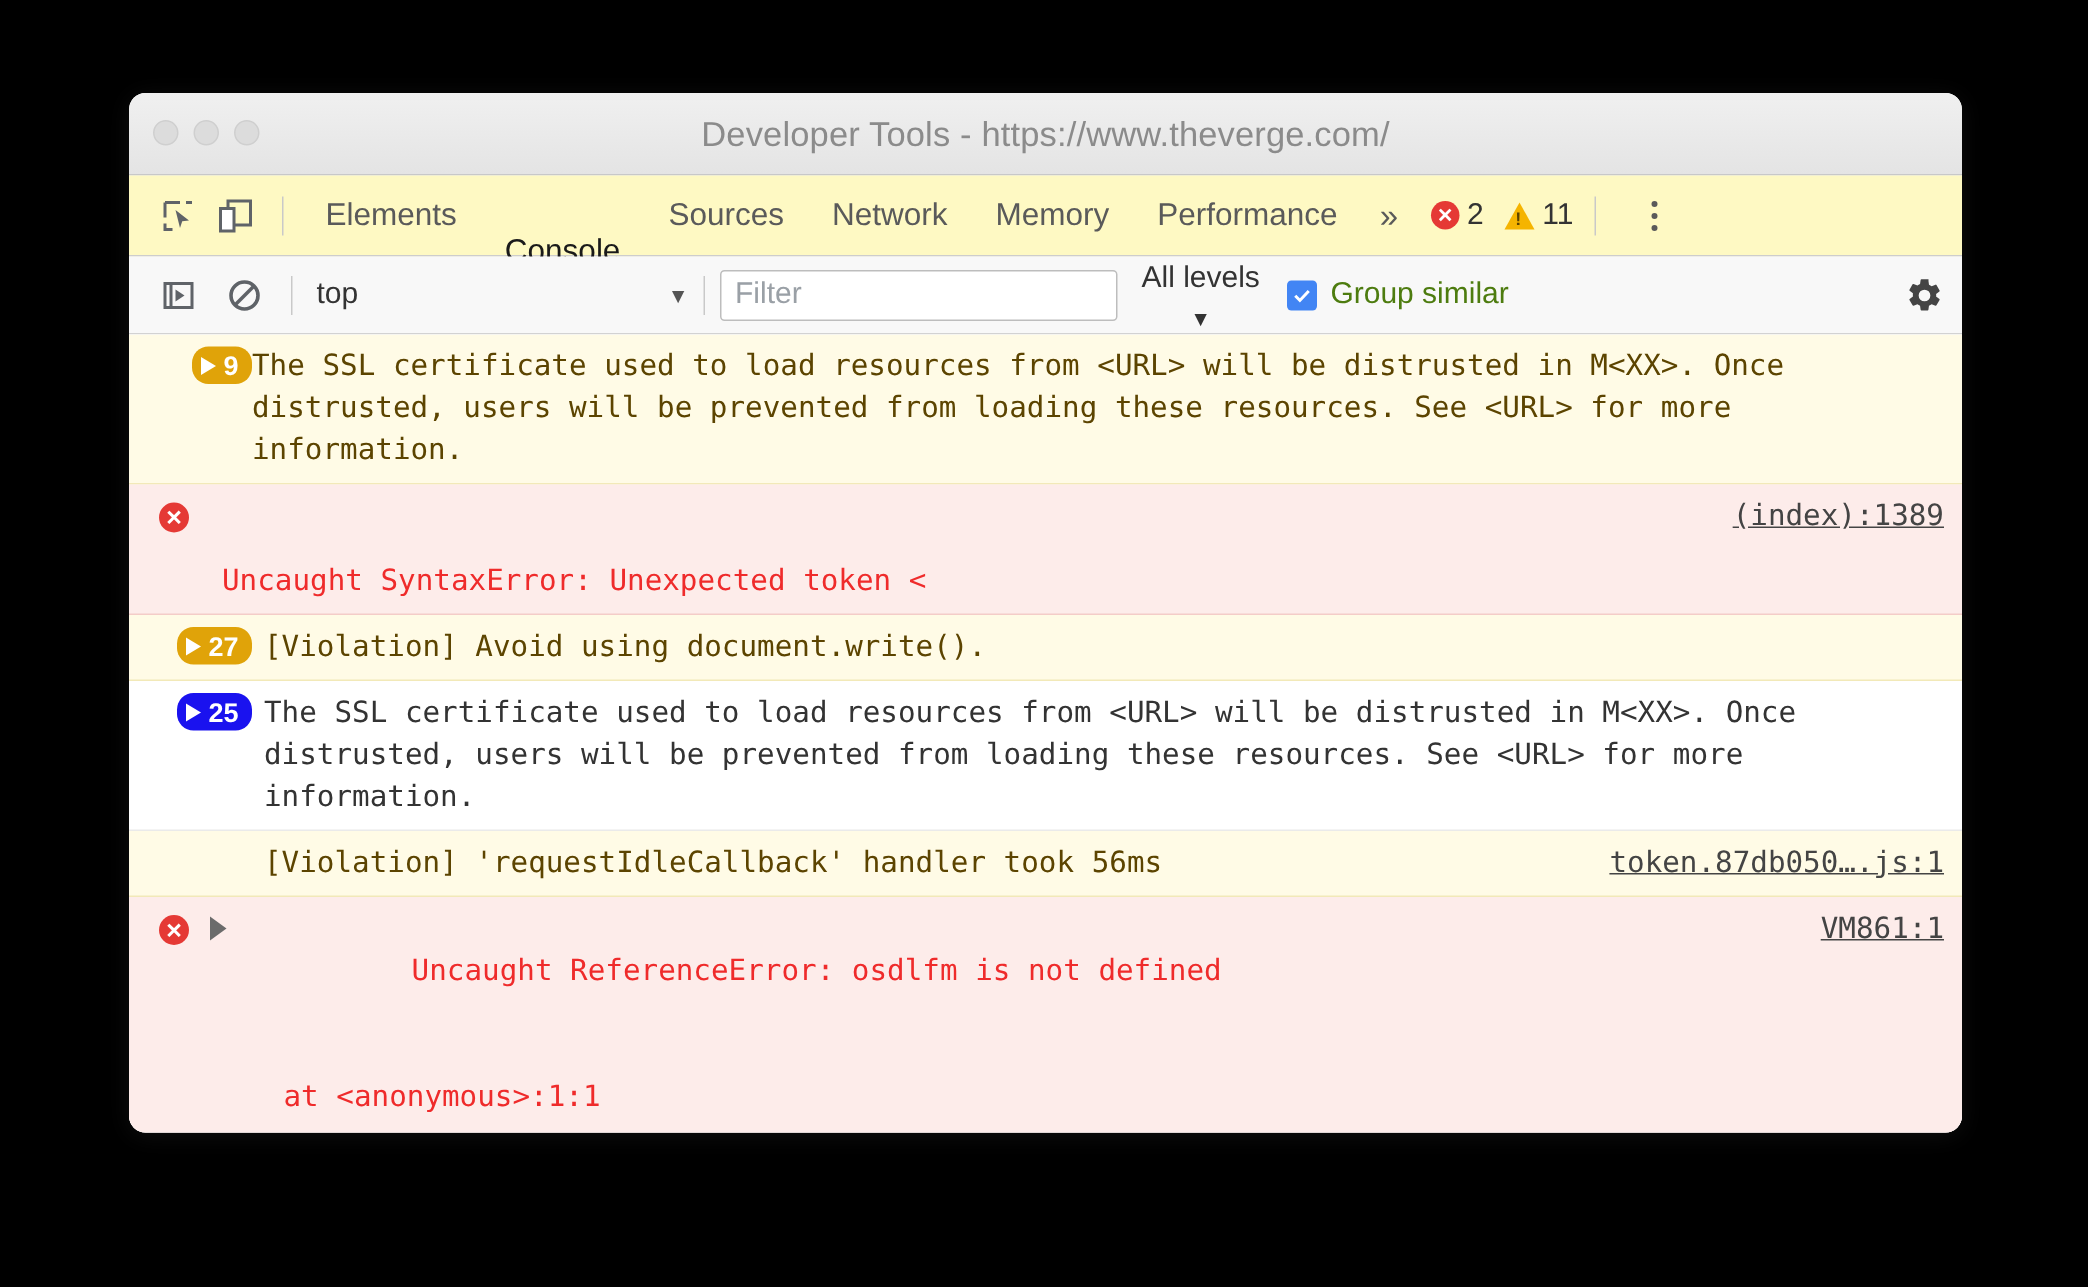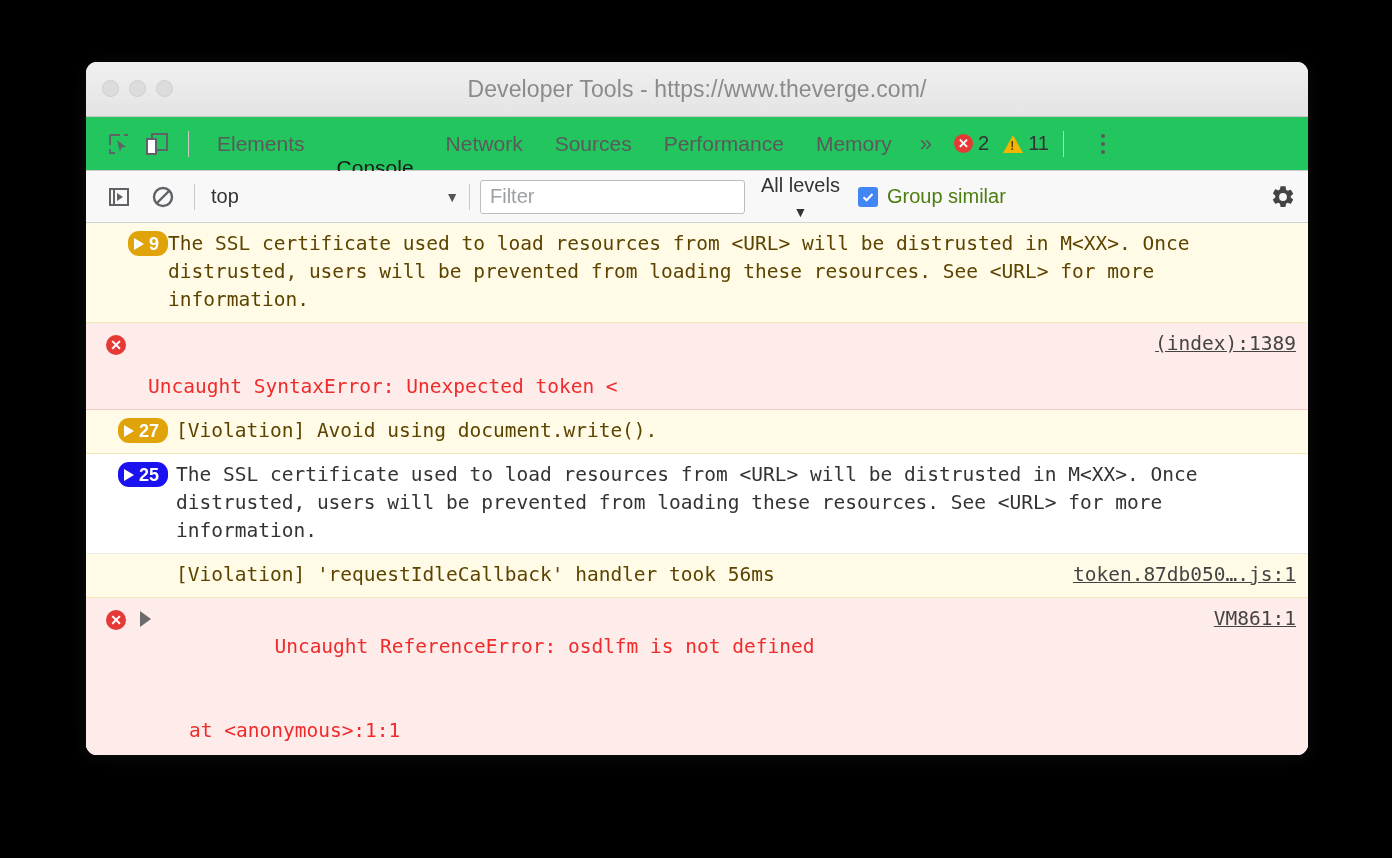--- a/index.html
+++ b/index.html
@@ -59,21 +59,21 @@
     font-size: 23px;
     color: #8b8b8b;
     letter-spacing: 0.1px;
     white-space: nowrap;
   }
 
   
   .tabbar {
     position: relative;
     height: 54px;
-    background: #22c55e;
+    background: #fef9c3;
     border-bottom: 1px solid #cdcdcd;
     display: flex;
     align-items: center;
     padding: 0 12px 0 14px;
     box-sizing: border-box;
   }
   .icon-btn {
     width: 38px; height: 38px;
     display: flex; align-items: center; justify-content: center;
     flex: 0 0 auto;
@@ -348,30 +348,30 @@
       <div class="vsep"></div>
 
       <div class="tabs">
         <div class="tab">
           <span>Elements</span>
         </div>
         <div class="tab active">
           <span>Console</span>
         </div>
         <div class="tab">
+          <span>Sources</span>
+        </div>
+        <div class="tab">
           <span>Network</span>
         </div>
         <div class="tab">
-          <span>Sources</span>
+          <span>Memory</span>
         </div>
         <div class="tab">
           <span>Performance</span>
-        </div>
-        <div class="tab">
-          <span>Memory</span>
         </div>
       </div>
 
       <div class="chev-more">»</div>
 
       <div class="counts">
         <div class="count-group">
           <span class="err-dot">✕</span>
           <span>2</span>
         </div>

